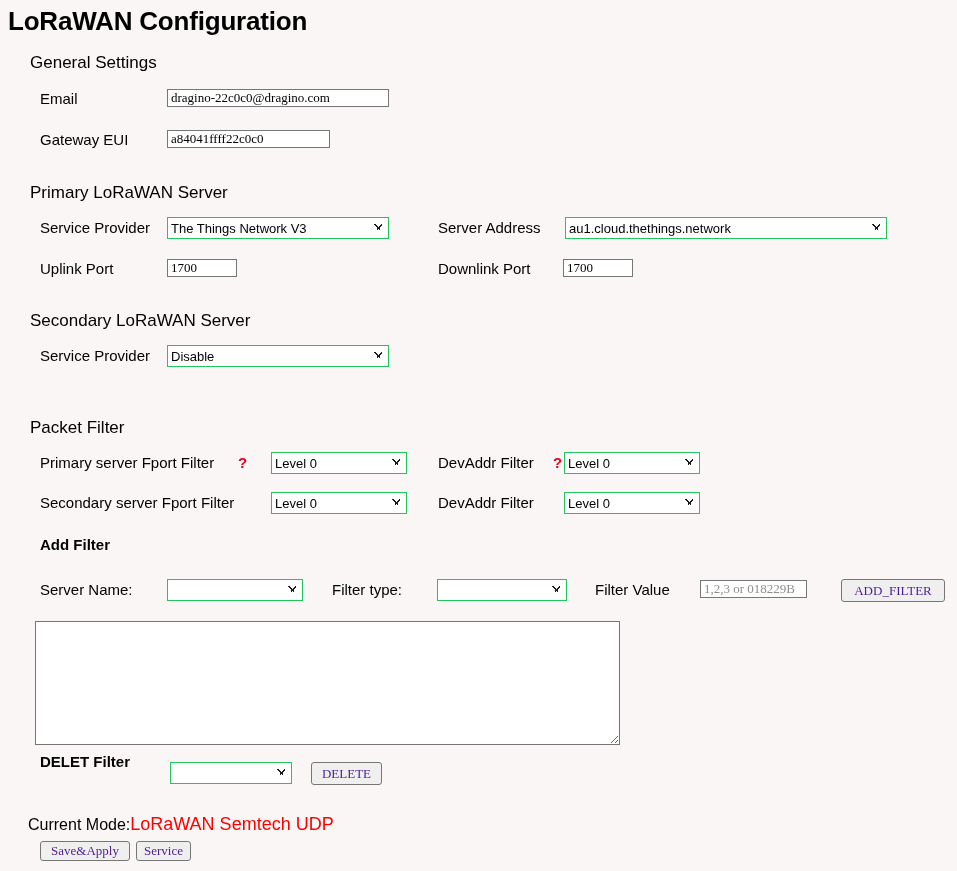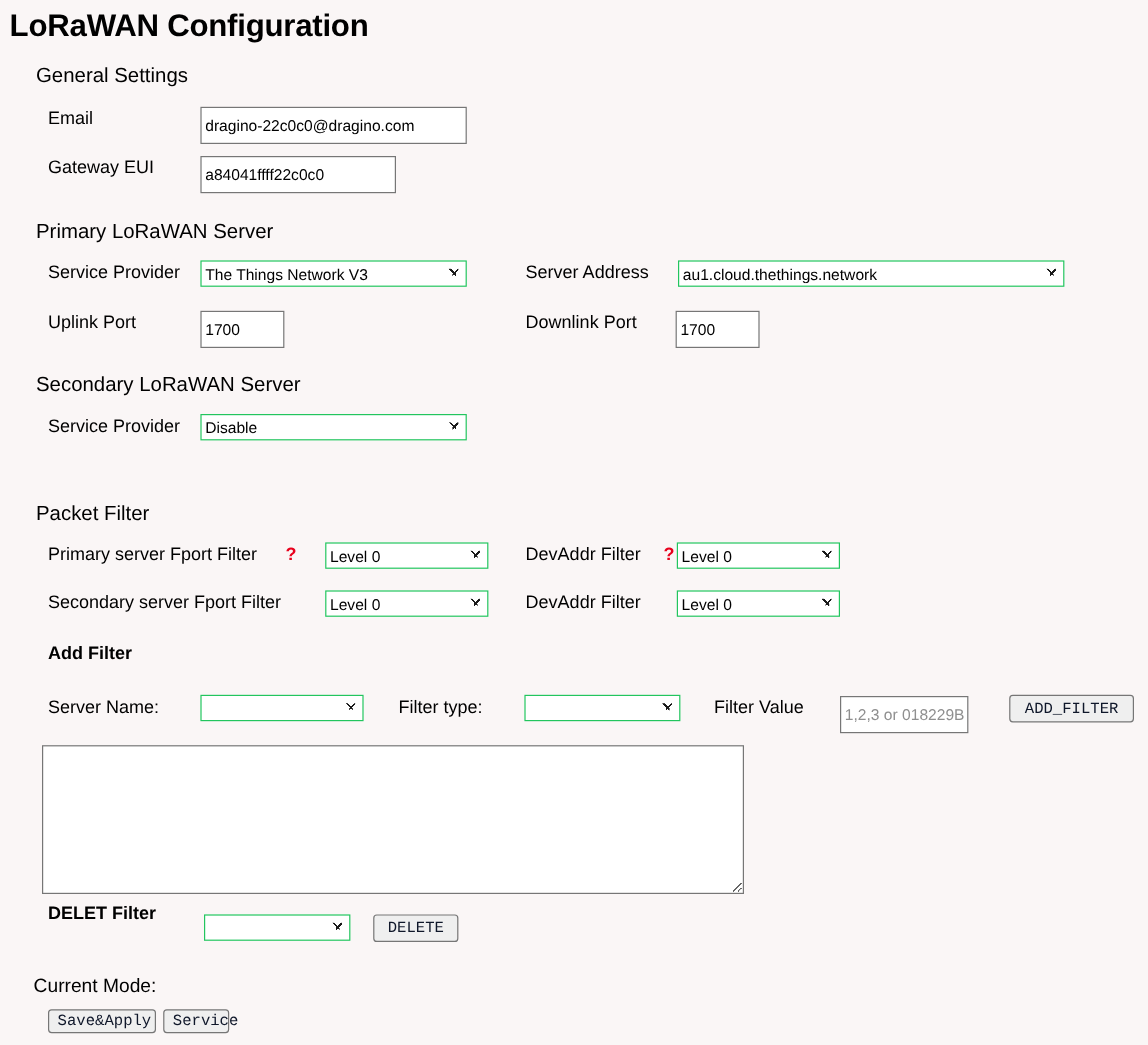--- a/index.html
+++ b/index.html
@@ -51,29 +51,29 @@
     color: #e8001c;
     font-weight: bold;
     font-size: 15px;
     line-height: 1;
     cursor: help;
     user-select: none;
   }
 
   
   input.txt {
-    font-family: Liberation Sans, sans-serif;
+    font-family: Liberation Serif, serif;
     font-size: 13px;
     color: #000;
     background: #ffffff;
     border: 1px solid #767676;
     border-radius: 0;
     padding: 1px 2px 1px 3px;
     box-sizing: border-box;
-    height: 31px;
+    height: 18px;
     line-height: 17px;
     outline: none;
   }
   input.txt::placeholder { color: #8f8f8f; opacity: 1; }
 
   select.sel {
     font-family: "Liberation Sans", sans-serif;
     font-size: 13px;
     color: #000;
     background-color: #ffffff;
@@ -110,23 +110,23 @@
     background: #ffffff;
     border: 1px solid #767676;
     border-radius: 0;
     box-sizing: border-box;
     padding: 2px 3px;
     resize: both;
     outline: none;
   }
 
   button.btn {
-    font-family: Liberation Mono, monospace;
-    font-size: 13px;
-    color: #0f172a;
+    font-family: Liberation Serif, serif;
+    font-size: 13px;
+    color: #4c1d95;
     background: #efefef;
     border: 1px solid #767676;
     border-radius: 3px;
     padding: 1px 7px;
     box-sizing: border-box;
     cursor: pointer;
     line-height: 16px;
     white-space: nowrap;
   }
 
@@ -259,16 +259,17 @@
 <div class="sel-wrap" style="left:170px; top:762px; width:122px;">
   <select class="sel" style="width:122px;">
     <option></option>
   </select>
   <span></span>
 </div>
 <button class="abs btn" style="left:311px; top:762px; width:71px; height:23px;">DELETE</button>
 
 <div class="abs" id="current-mode-row">
   <span id="current-mode-label">Current Mode:</span>
+  <span id="current-mode-value">LoRaWAN Semtech UDP</span>
 </div>
 
 <button class="abs btn" style="left:40px; top:841px; width:90px; height:20px; font-size:13px;">Save&amp;Apply</button>
 <button class="abs btn" style="left:136px; top:841px; width:55px; height:20px; font-size:13px;">Service</button>
 
 </body></html>

